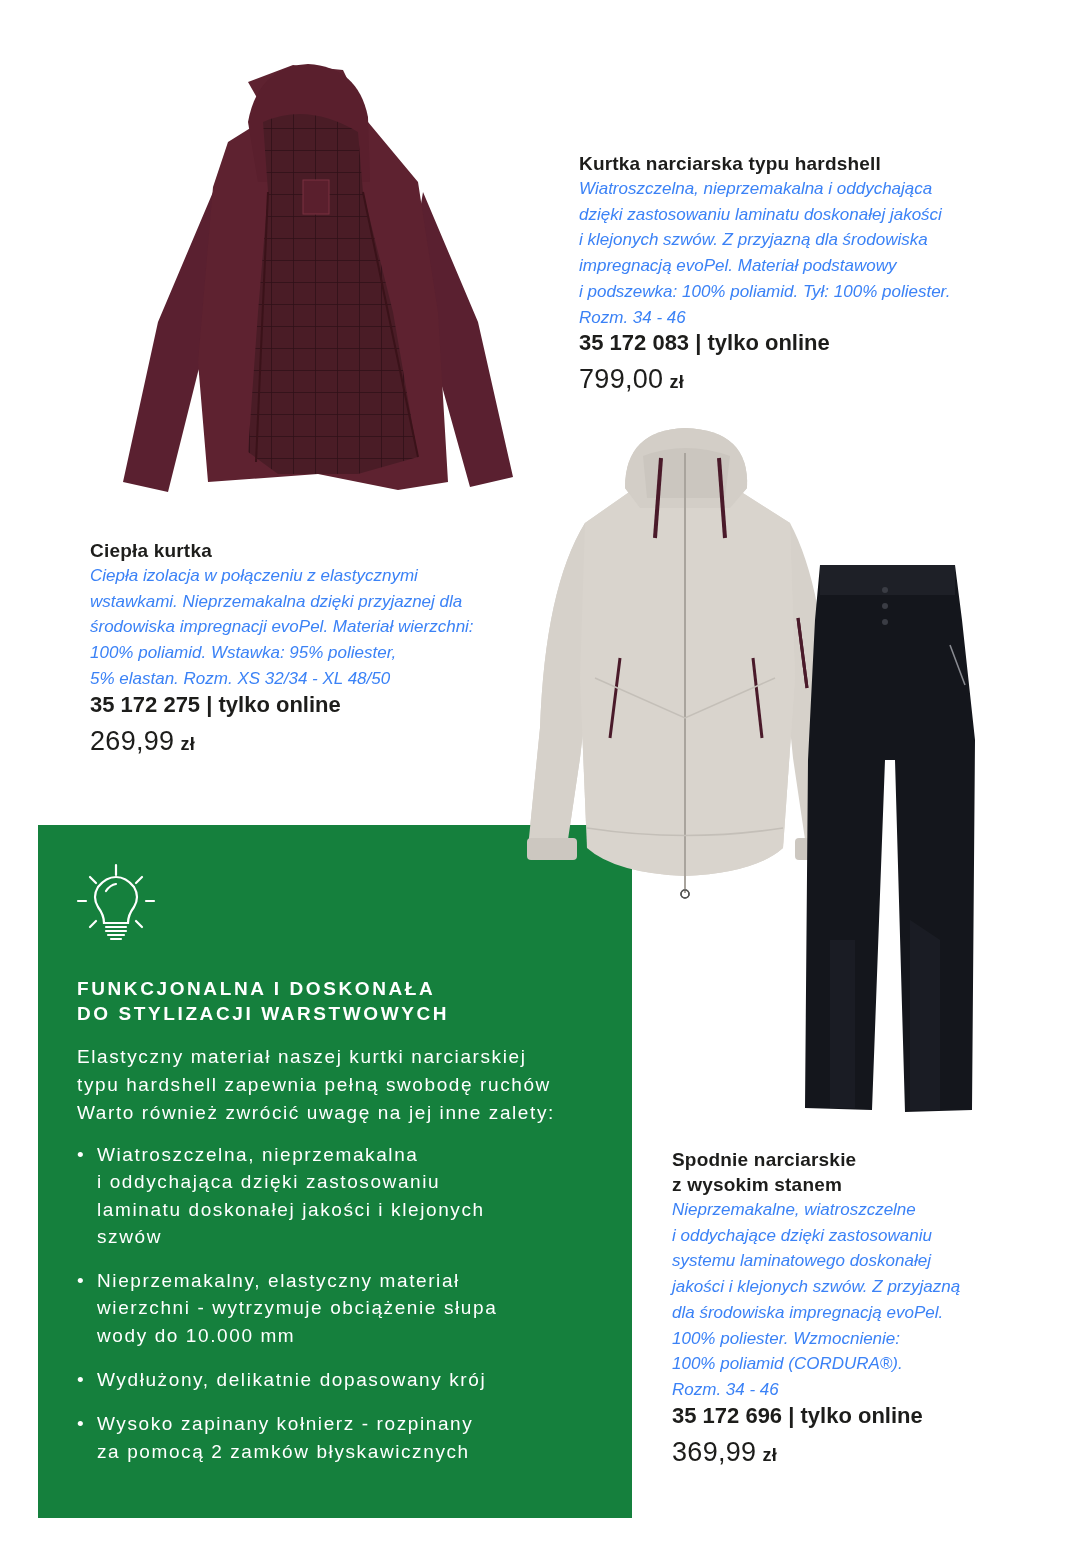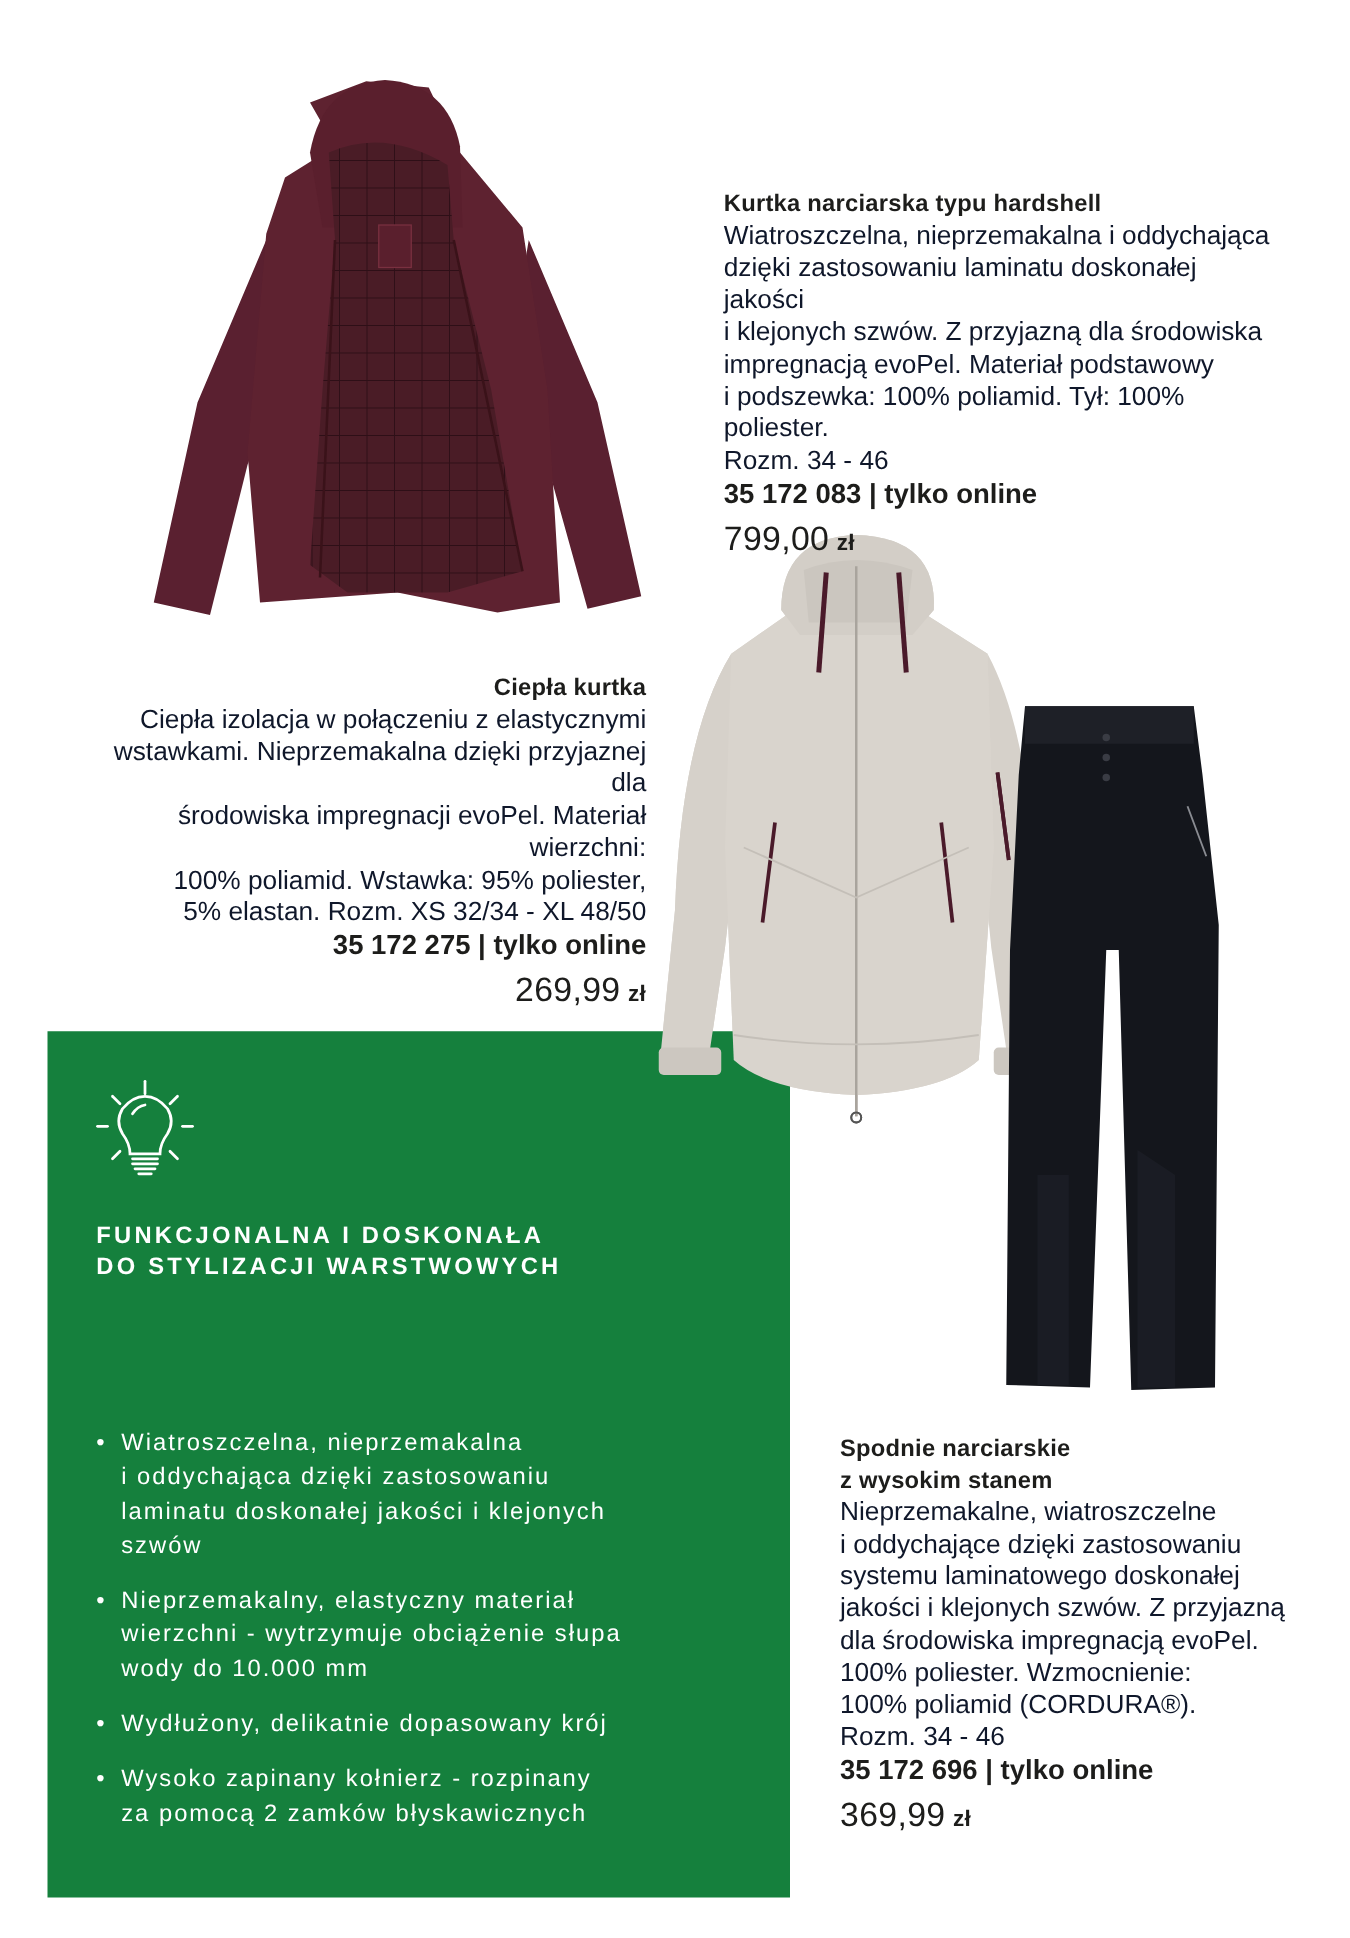--- a/index.html
+++ b/index.html
@@ -1,27 +1,27 @@
 <!DOCTYPE html>
 <html><head>
 <meta charset="utf-8">
 <style>
   html, body { margin: 0; padding: 0; background: #ffffff; }
   body { width: 1080px; height: 1550px; position: relative; overflow: hidden;
          font-family: "Liberation Sans", "DejaVu Sans", sans-serif; color: #1d1d1b; }
 
   .product { position: absolute; }
   .product .title { font-weight: bold; font-size: 19px; line-height: 25px; letter-spacing: 0.2px; white-space: pre-line; }
-  .product .desc { font-size: 21px; line-height: 25.7px; color: #0f172a; white-space: pre-line; }
+  .product .desc { font-size: 17px; line-height: 25.7px; color: #3b82f6; white-space: pre-line; font-style: italic; }
   .product .sku { font-weight: bold; font-size: 22px; line-height: 26px; }
   .product .price { font-size: 27px; line-height: 34px; margin-top: 6px; letter-spacing: 0.3px; }
   .product .price .cur { font-size: 18px; font-weight: bold; margin-left: 6px; }
 
   #p1 { left: 579px; top: 151px; width: 440px; }
-  #p2 { left: 77px; top: 538px; width: 440px; text-align: right; }
+  #p2 { left: 90px; top: 538px; width: 440px; }
   #p3 { left: 672px; top: 1147px; width: 360px; }
 
   .infobox { position: absolute; left: 38px; top: 825px; width: 594px; height: 693px; background: #15803d; }
   .infobox .bulb { position: absolute; left: 38px; top: 38px; width: 80px; height: 82px; }
   .infobox .heading { position: absolute; left: 39px; top: 151px; width: 540px; color: #ffffff; font-weight: bold;
       font-size: 19px; line-height: 25px; letter-spacing: 2.6px; white-space: pre-line; }
   .infobox .intro { position: absolute; left: 39px; top: 218px; width: 560px; color: #ffffff;
       font-size: 19px; line-height: 28px; letter-spacing: 1.6px; white-space: pre-line; }
   .infobox ul { position: absolute; left: 39px; top: 316px; width: 540px; margin: 0; padding: 0; list-style: none; }
   .infobox li { position: relative; padding-left: 20px; color: #ffffff; font-size: 19px; line-height: 27.3px;
@@ -113,20 +113,23 @@
       <path d="M28 60 Q28 52 22 44 Q16 34 22 24 Q30 14 40 14 Q50 14 58 24 Q64 34 58 44 Q52 52 52 60 Z"></path>
       <path d="M30 28 Q34 22 40 21"></path>
       <line x1="30" y1="64" x2="50" y2="64"></line>
       <line x1="30" y1="68" x2="50" y2="68"></line>
       <line x1="32" y1="72" x2="48" y2="72"></line>
       <line x1="35" y1="76" x2="45" y2="76"></line>
     </svg>
   </div>
   <div class="heading">FUNKCJONALNA I DOSKONAŁA
 DO STYLIZACJI WARSTWOWYCH</div>
+  <div class="intro">Elastyczny materiał naszej kurtki narciarskiej
+typu hardshell zapewnia pełną swobodę ruchów
+Warto również zwrócić uwagę na jej inne zalety:</div>
   <ul>
     <li><span class="dot">•</span><span>Wiatroszczelna, nieprzemakalna
 i oddychająca dzięki zastosowaniu
 laminatu doskonałej jakości i klejonych
 szwów</span></li>
     <li><span class="dot">•</span><span>Nieprzemakalny, elastyczny materiał
 wierzchni - wytrzymuje obciążenie słupa
 wody do 10.000 mm</span></li>
     <li><span class="dot">•</span><span>Wydłużony, delikatnie dopasowany krój</span></li>
     <li><span class="dot">•</span><span>Wysoko zapinany kołnierz - rozpinany

